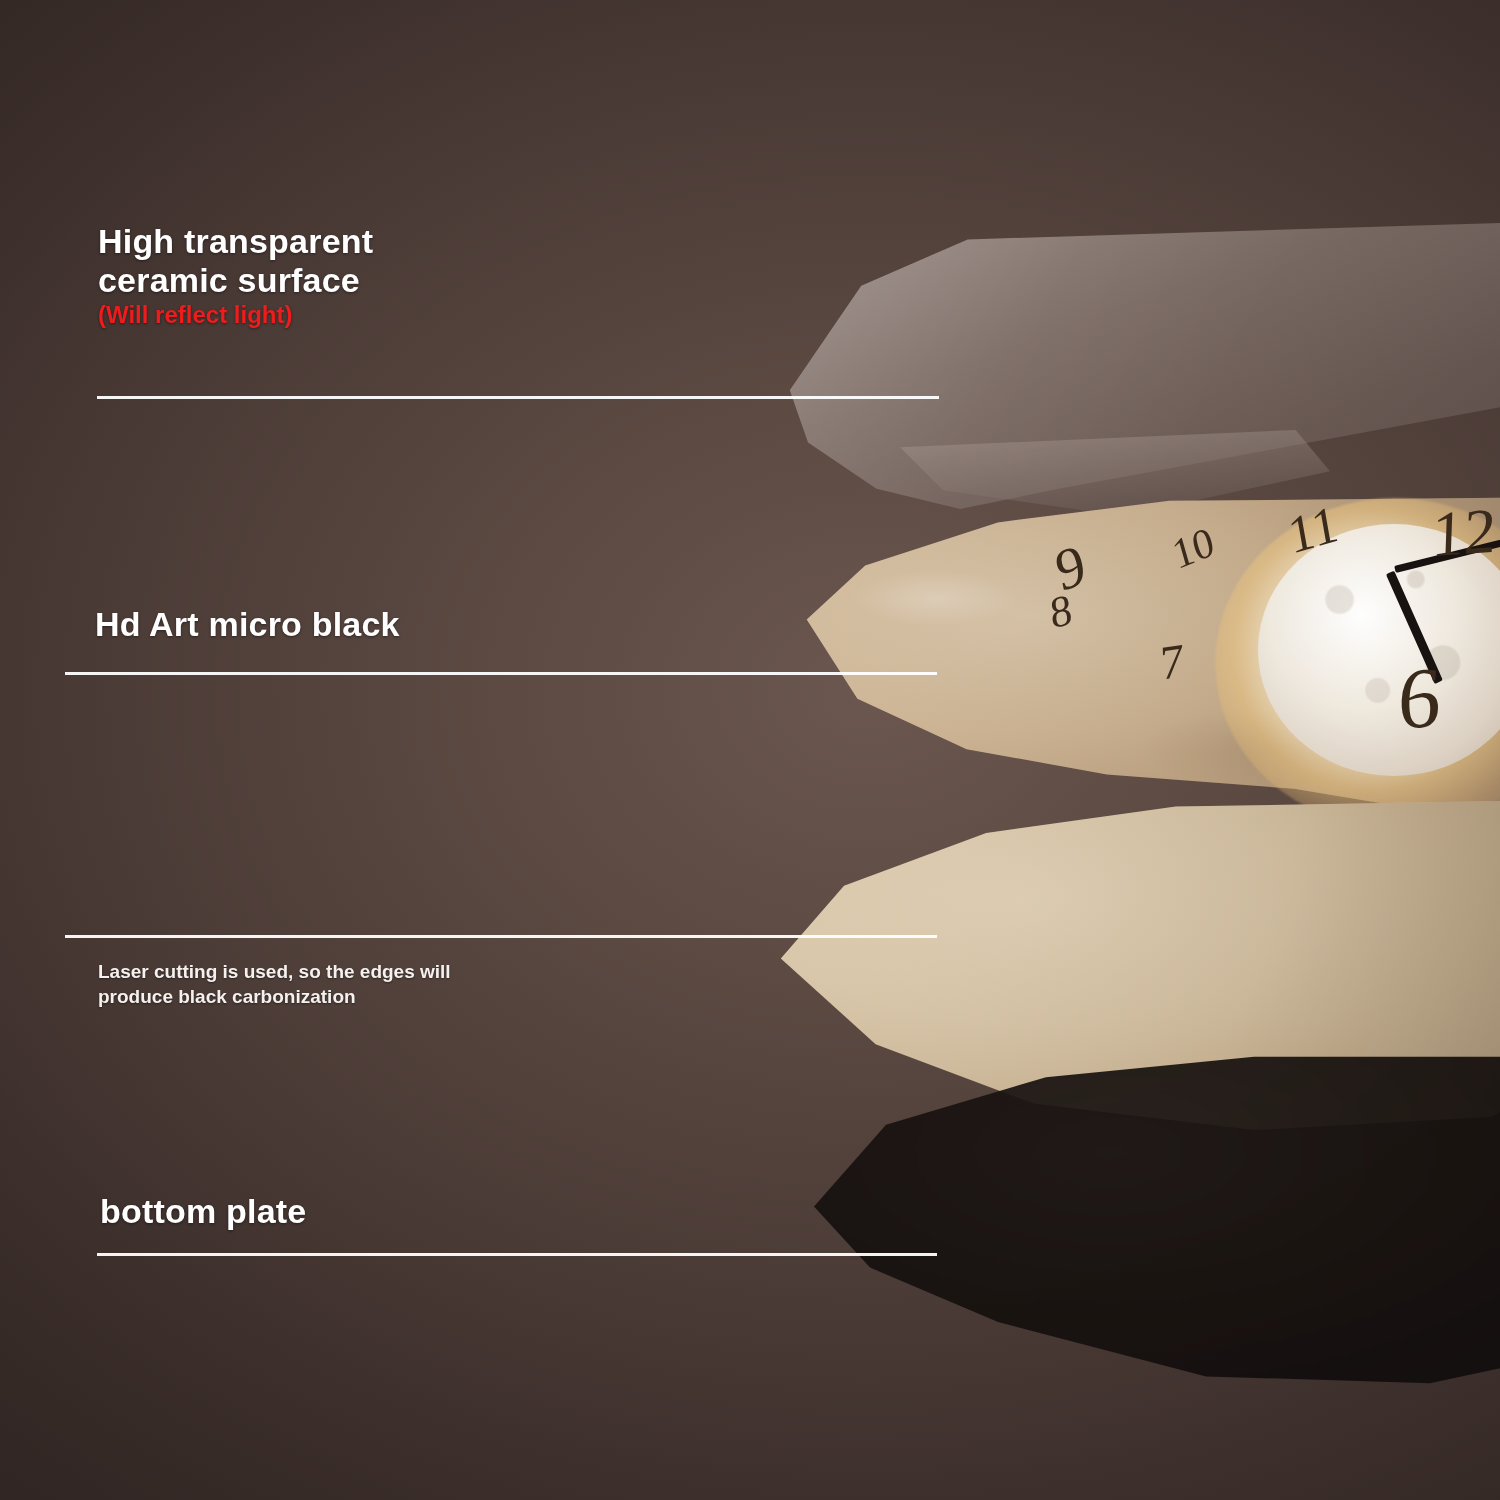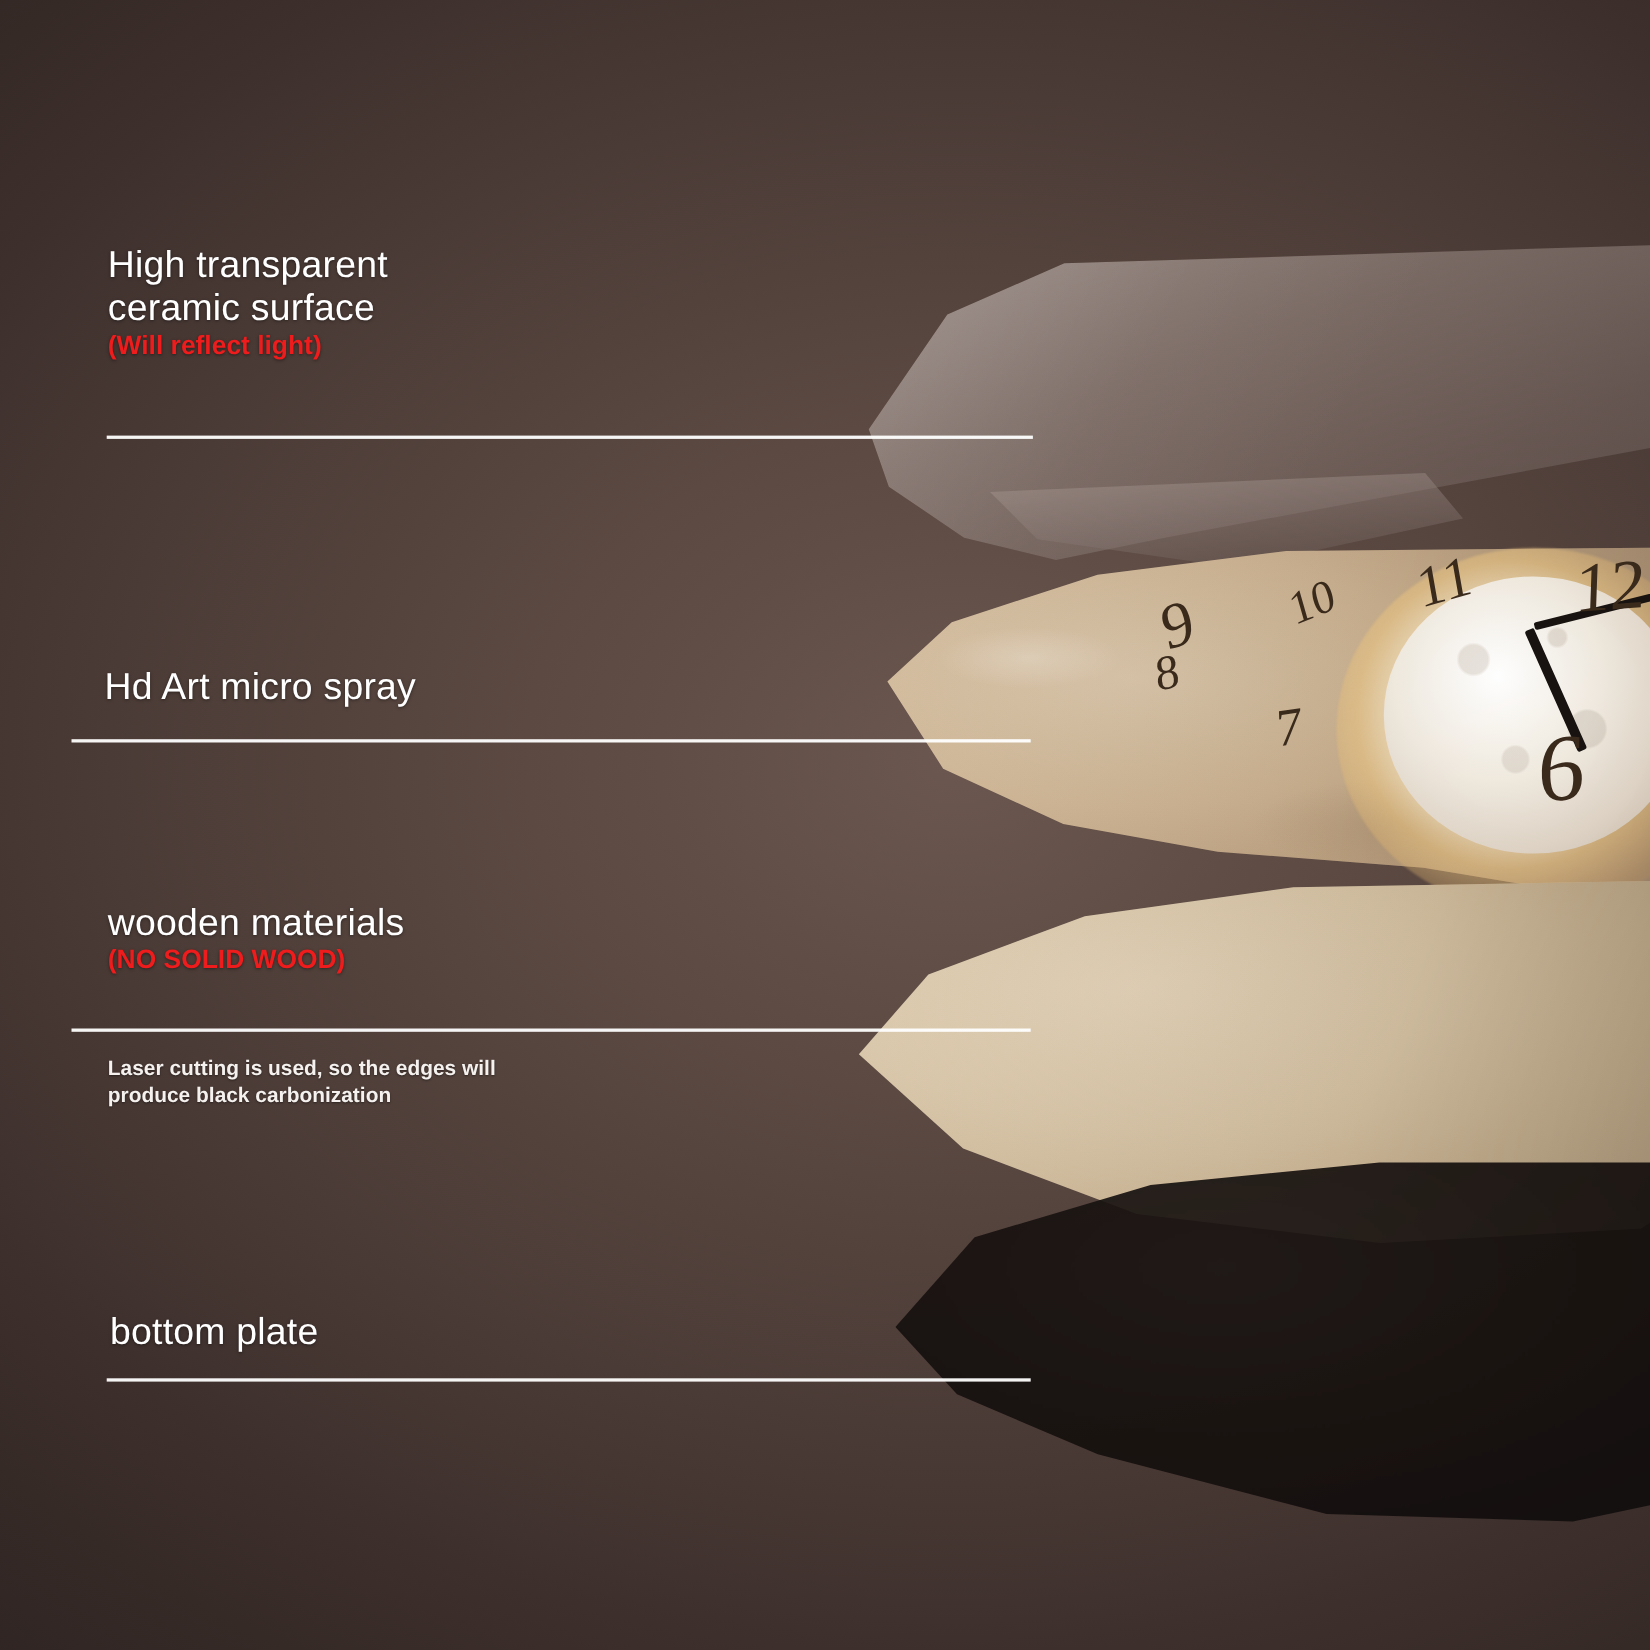--- a/index.html
+++ b/index.html
@@ -127,21 +127,21 @@
     clip-path: polygon(3% 46%, 12% 22%, 32% 8%, 58% 2%, 100% 2%, 100% 88%, 80% 98%, 52% 96%, 26% 80%, 10% 64%);
     filter: blur(1px);
     opacity: .93;
   }
 
   
   .callout{ position:absolute; }
   .callout .title{
     color:#ffffff;
     font-size:34px;
-    font-weight:400;
+    font-weight:700;
     line-height:1.16;
     letter-spacing:.2px;
     white-space:pre-line;
     text-shadow: 0 1px 3px rgba(0,0,0,.45);
   }
   .callout .accent{
     color:#ee1c1c;
     font-size:24px;
     font-weight:700;
     line-height:1.2;
@@ -203,28 +203,24 @@
   <div class="layer" id="bottom-plate"></div>
 
   <div class="callout" id="c1">
     <div class="title">High transparent
 ceramic surface</div>
     <div class="accent">(Will reflect light)</div>
   </div>
   <div class="rule" id="r1"></div>
 
   <div class="callout" id="c2">
-    <div class="title">Hd Art micro spray</div>
+    <div class="title">Hd Art micro black</div>
   </div>
   <div class="rule" id="r2"></div>
 
-  <div class="callout" id="c3">
-    <div class="title">wooden materials</div>
-    <div class="accent">(NO SOLID WOOD)</div>
-  </div>
   <div class="rule" id="r3"></div>
   <div class="callout" style="left:98px; top:950px; width:640px;">
     <div class="sub">Laser cutting is used, so the edges will
 produce black carbonization</div>
   </div>
 
   <div class="callout" id="c4">
     <div class="title">bottom plate</div>
   </div>
   <div class="rule" id="r4"></div>

